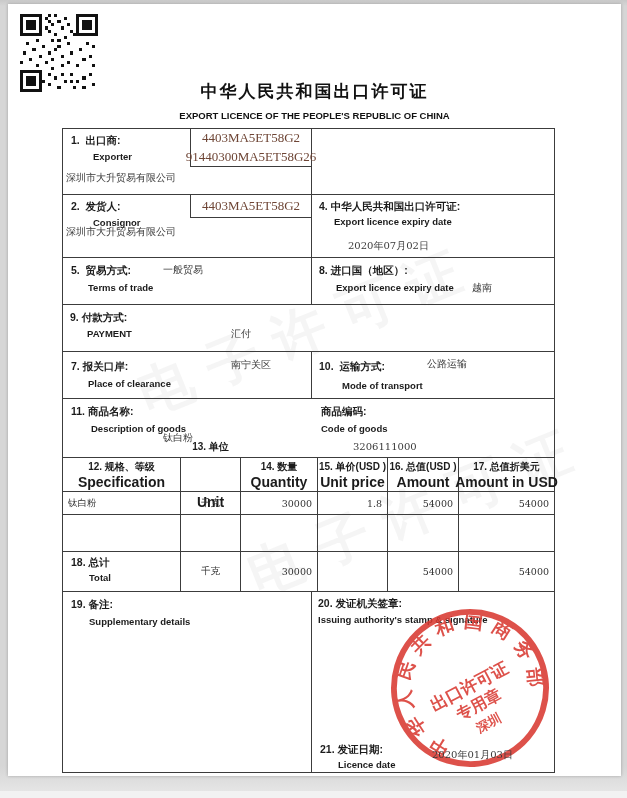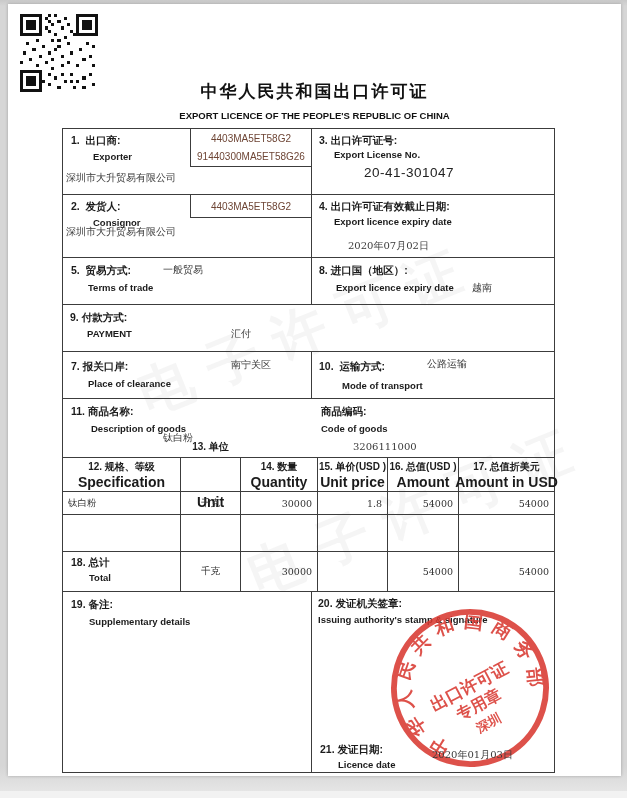--- a/index.html
+++ b/index.html
@@ -11,21 +11,21 @@
   .title { position:absolute; left:0; top:76px; width:100%; text-align:center; font-size:17px; font-weight:bold; letter-spacing:2px; color:#111; }
   .subtitle { position:absolute; left:0; top:106px; width:100%; text-align:center; font-size:9.5px; font-weight:bold; color:#111; }
   .doc { position:absolute; left:54px; top:124px; width:493px; height:645px; border:1px solid #3c3c3c; }
   .row { position:relative; display:flex; border-bottom:1px solid #3c3c3c; }
   .row:last-child { border-bottom:none; }
   .cell { position:relative; height:100%; }
   .cell.bR { border-right:1px solid #3c3c3c; }
   .zh { font-weight:bold; font-size:10.5px; color:#1b1b1b; white-space:nowrap; }
   .en { font-weight:bold; font-size:9.5px; color:#1b1b1b; white-space:nowrap; }
   .val { font-size:10px; color:#3a3a3a; font-family:"DejaVu Serif","Liberation Serif",serif; white-space:nowrap; }
-  .code { font-size:10px; color:#6e4535; font-family:Liberation Sans, sans-serif; }
+  .code { font-size:13px; color:#6e4535; font-family:Liberation Serif, serif; }
   .abs { position:absolute; }
   .codebox { position:absolute; right:0; top:0; border-left:1px solid #3c3c3c; border-bottom:1px solid #3c3c3c; display:flex; flex-direction:column; justify-content:space-around; align-items:center; }
   .gcol { position:relative; height:100%; border-right:1px solid #3c3c3c; display:flex; flex-direction:column; align-items:center; justify-content:center; }
   .gcol:last-child { border-right:none; }
   .gcol .zh { font-size:10px; }
   .gcol .en { font-size:14px; }
   .num { font-size:9.5px; color:#333; font-family:"DejaVu Serif","Liberation Serif",serif; }
   .dcol { position:relative; height:100%; border-right:1px solid #3c3c3c; display:flex; align-items:center; }
   .dcol:last-child { border-right:none; }
   .dcol.r { justify-content:flex-end; padding-right:5px; }
@@ -68,38 +68,33 @@
       <div class="row" style="height:66px;">
         <div class="cell bR" style="width:249px;">
           <span class="zh abs" style="left:8px; top:5px;"><span>1.</span>&nbsp;&nbsp;<span>出口商:</span></span>
           <span class="en abs" style="left:30px; top:22px;">Exporter</span>
           <div class="codebox" style="width:121px; height:38px;">
             <span class="code">4403MA5ET58G2</span>
             <span class="code">91440300MA5ET58G26</span>
           </div>
           <span class="val abs" style="left:3px; top:42px;">深圳市大升贸易有限公司</span>
         </div>
-        <div class="cell" style="width:242px;">
-          <span class="zh abs" style="left:7px; top:5px;"><span>3.</span>&nbsp;<span>出口许可证号:</span></span>
-          <span class="en abs" style="left:22px; top:20px;">Export  License No.</span>
-          <span class="abs" style="left:52px; top:36px; font-size:13.5px; color:#222; letter-spacing:.5px;">20-41-301047</span>
-        </div>
       </div>
 
       <div class="row" style="height:63px;">
         <div class="cell bR" style="width:249px;">
           <span class="zh abs" style="left:8px; top:5px;"><span>2.</span>&nbsp;&nbsp;<span>发货人:</span></span>
           <span class="en abs" style="left:30px; top:22px;">Consignor</span>
           <div class="codebox" style="width:121px; height:23px; border-bottom:1px solid #3c3c3c;">
             <span class="code">4403MA5ET58G2</span>
           </div>
           <span class="val abs" style="left:3px; top:30px;">深圳市大升贸易有限公司</span>
         </div>
         <div class="cell" style="width:242px;">
-          <span class="zh abs" style="left:7px; top:5px;"><span>4.</span>&nbsp;<span>出口许可证有效截止日期:</span></span>
+          <span class="zh abs" style="left:7px; top:5px;"><span>4.</span>&nbsp;<span>中华人民共和国出口许可证:</span></span>
           <span class="en abs" style="left:22px; top:21px;">Export licence expiry date</span>
           <span class="val abs" style="left:36px; top:44px;">2020年07月02日</span>
         </div>
       </div>
 
       <div class="row" style="height:47px;">
         <div class="cell bR" style="width:249px;">
           <span class="zh abs" style="left:8px; top:6px;"><span>5.</span>&nbsp;&nbsp;<span>贸易方式:</span></span>
           <span class="val abs" style="left:100px; top:5px;">一般贸易</span>
           <span class="en abs" style="left:25px; top:24px;">Terms of trade</span>

